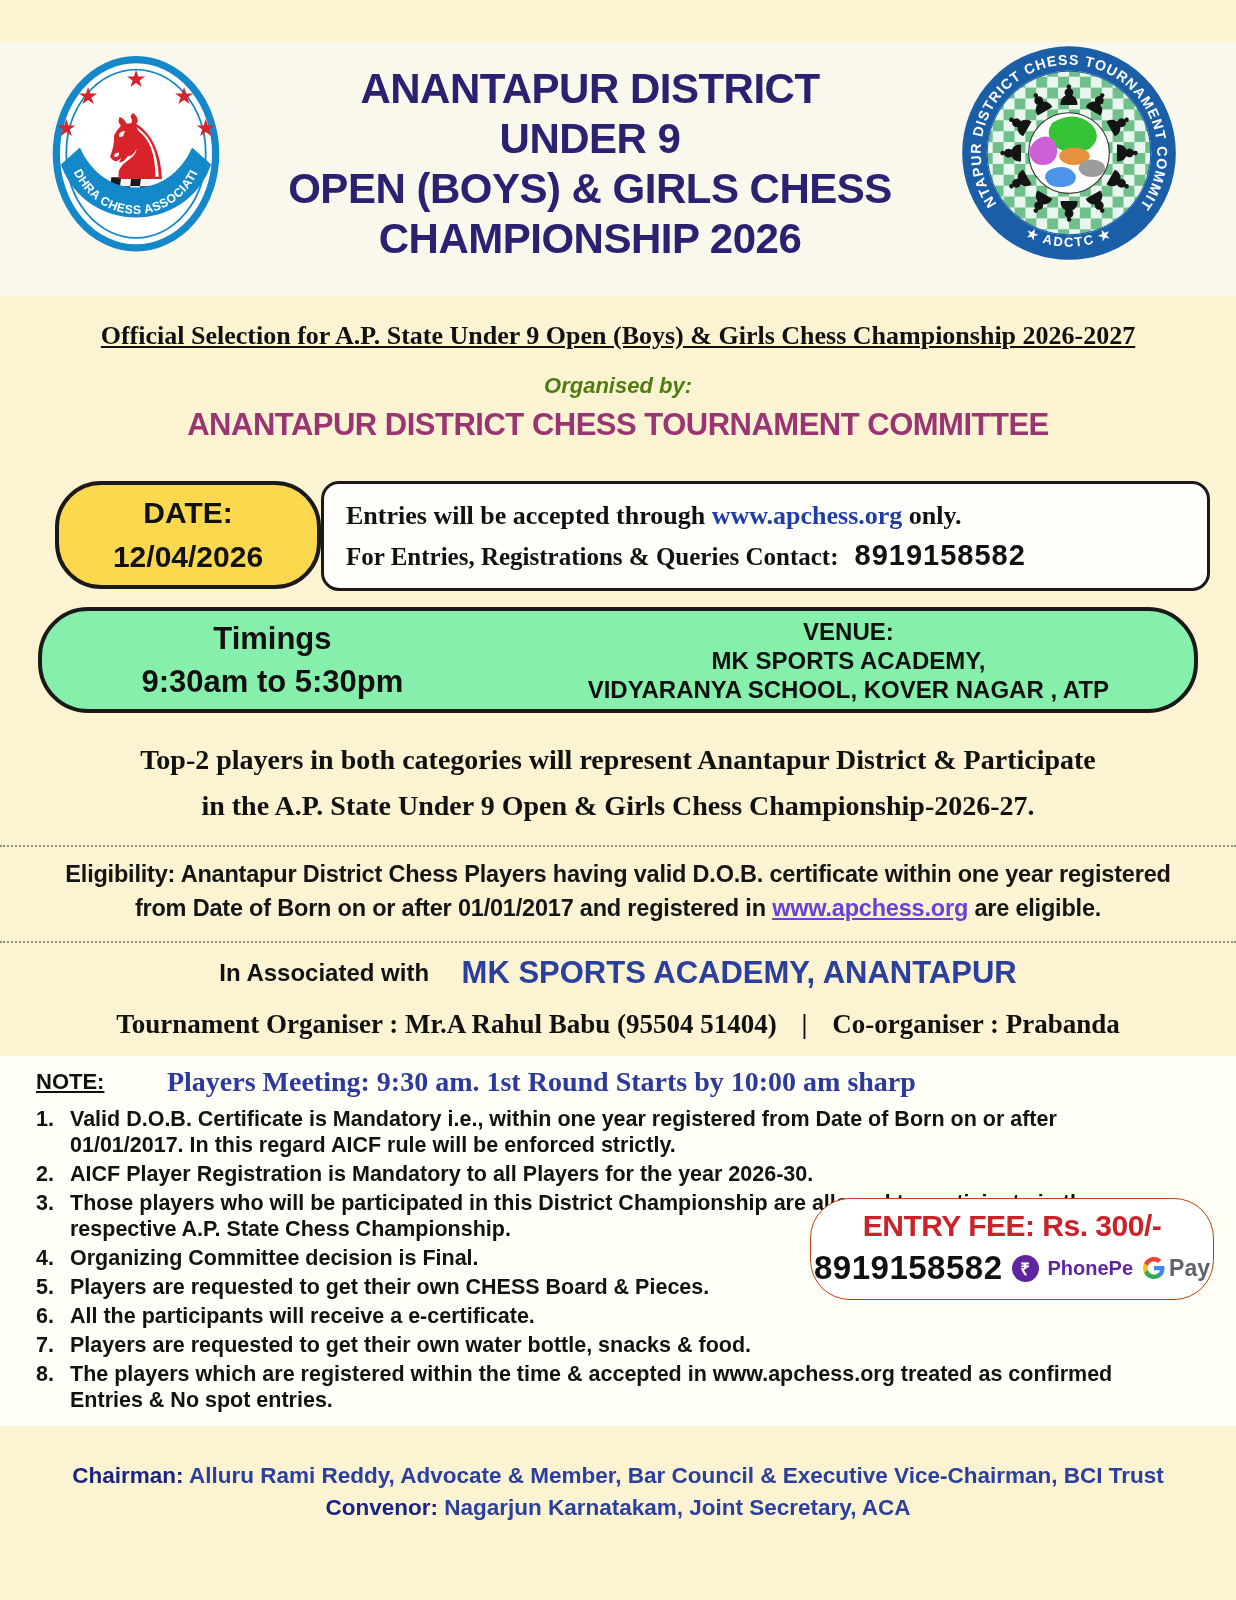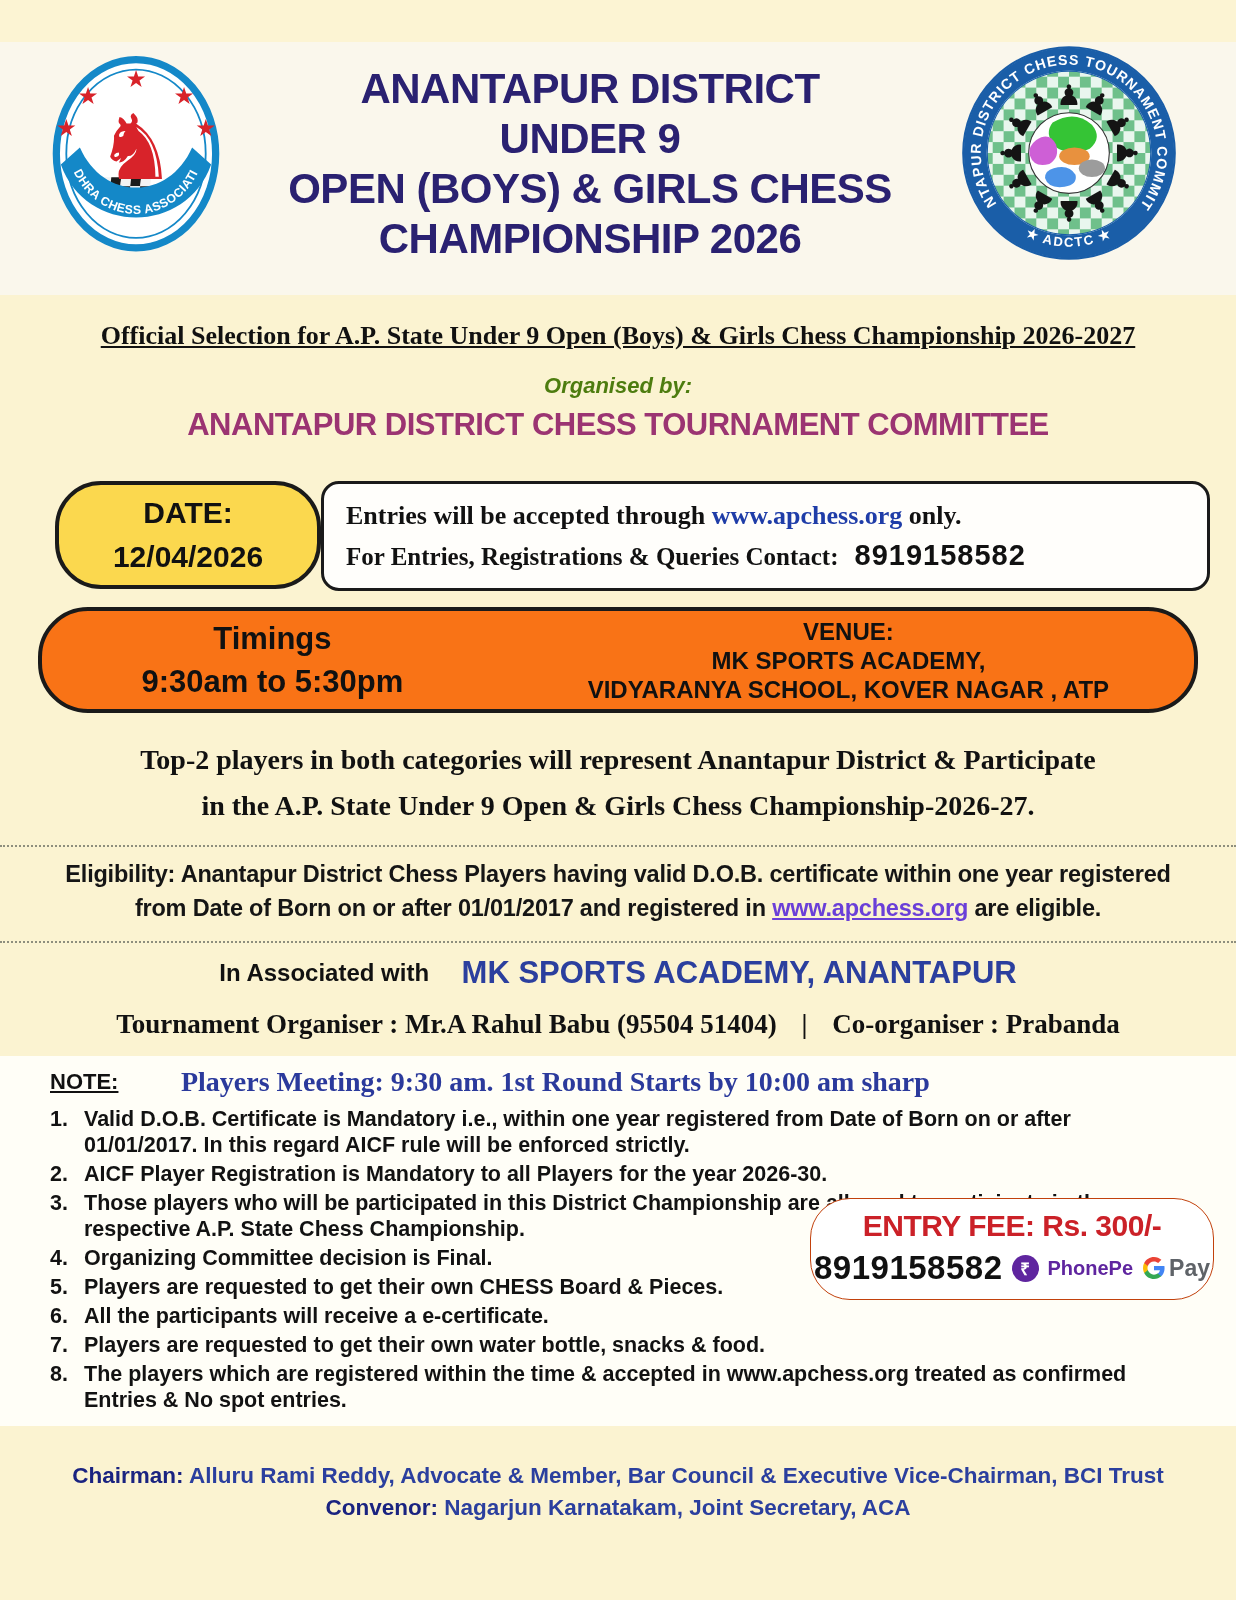--- a/index.html
+++ b/index.html
@@ -22,37 +22,37 @@
   .date-box{width:258px;background:#FBD84E;border:4px solid #1a1a1a;border-radius:46px;
             display:flex;flex-direction:column;justify-content:center;align-items:center;
             gap:10px;height:100px;font-weight:bold;font-size:30px;}
   .entries-box{flex:1;background:#FFFEFB;border:3px solid #1a1a1a;border-radius:18px;
                height:96px;padding:4px 22px;display:flex;flex-direction:column;justify-content:center;
                font-family:"Liberation Serif",serif;font-weight:bold;font-size:26px;}
   .entries-line1 .lnk{color:#1F3DA8;font-weight:bold;text-decoration:none;}
   .entries-line2{margin-top:8px;font-size:25px;}
   .entries-line2 .phone{font-family:"Liberation Sans",sans-serif;font-weight:bold;
                         font-size:29px;margin-left:16px;letter-spacing:1px;}
-  .row2{display:flex;margin:16px 38px 0;background:#f97316;border:4px solid #1a1a1a;
+  .row2{display:flex;margin:16px 38px 0;background:#86efac;border:4px solid #1a1a1a;
         border-radius:50px;height:98px;align-items:center;}
   .timings{width:40%;text-align:center;font-weight:bold;font-size:31px;line-height:43px;}
   .venue{flex:1;text-align:center;font-weight:bold;font-size:24px;line-height:29px;}
   .rep{margin-top:24px;text-align:center;font-family:"Liberation Serif",serif;
        font-weight:bold;font-size:28px;line-height:46px;}
   .sep{border-top:2px dotted #8E8E7D;margin-top:16px;}
   .elig{margin-top:10px;text-align:center;font-weight:bold;font-size:23.5px;line-height:34px;
         letter-spacing:-0.2px;color:#151515;}
   .elig .lnk{color:#6A3FD8;text-decoration:underline;font-weight:bold;}
   .assoc{margin-top:12px;text-align:center;}
   .assoc .lbl{font-size:24px;font-weight:bold;vertical-align:middle;}
   .assoc .val{font-size:31px;font-weight:bold;color:#2B3F9E;margin-left:28px;vertical-align:middle;}
   .organisers{margin-top:18px;text-align:center;font-family:"Liberation Serif",serif;
               font-weight:bold;font-size:27px;}
   .organisers .pipe{margin:0 18px;}
-  .note-sec{background:#FFFEF7;margin-top:16px;position:relative;padding:10px 0 10px 14px;min-height:338px;}
+  .note-sec{background:#FFFEF7;margin-top:16px;position:relative;padding:10px 0 10px 0;min-height:338px;}
   .note-head{padding-left:36px;}
   .note-label{display:inline-block;font-size:22px;font-weight:bold;text-decoration:underline;
               vertical-align:middle;}
   .note-meeting{font-family:"Liberation Serif",serif;font-weight:bold;font-size:28px;
                 color:#2B3A9C;margin-left:58px;vertical-align:middle;}
   .note-list{margin-top:8px;}
   .note-item{display:flex;padding-left:36px;margin-bottom:3px;font-weight:bold;
              font-size:21.5px;line-height:26px;color:#121212;}
   .note-item .num{width:34px;flex:none;}
   .note-item .txt{width:1086px;}

